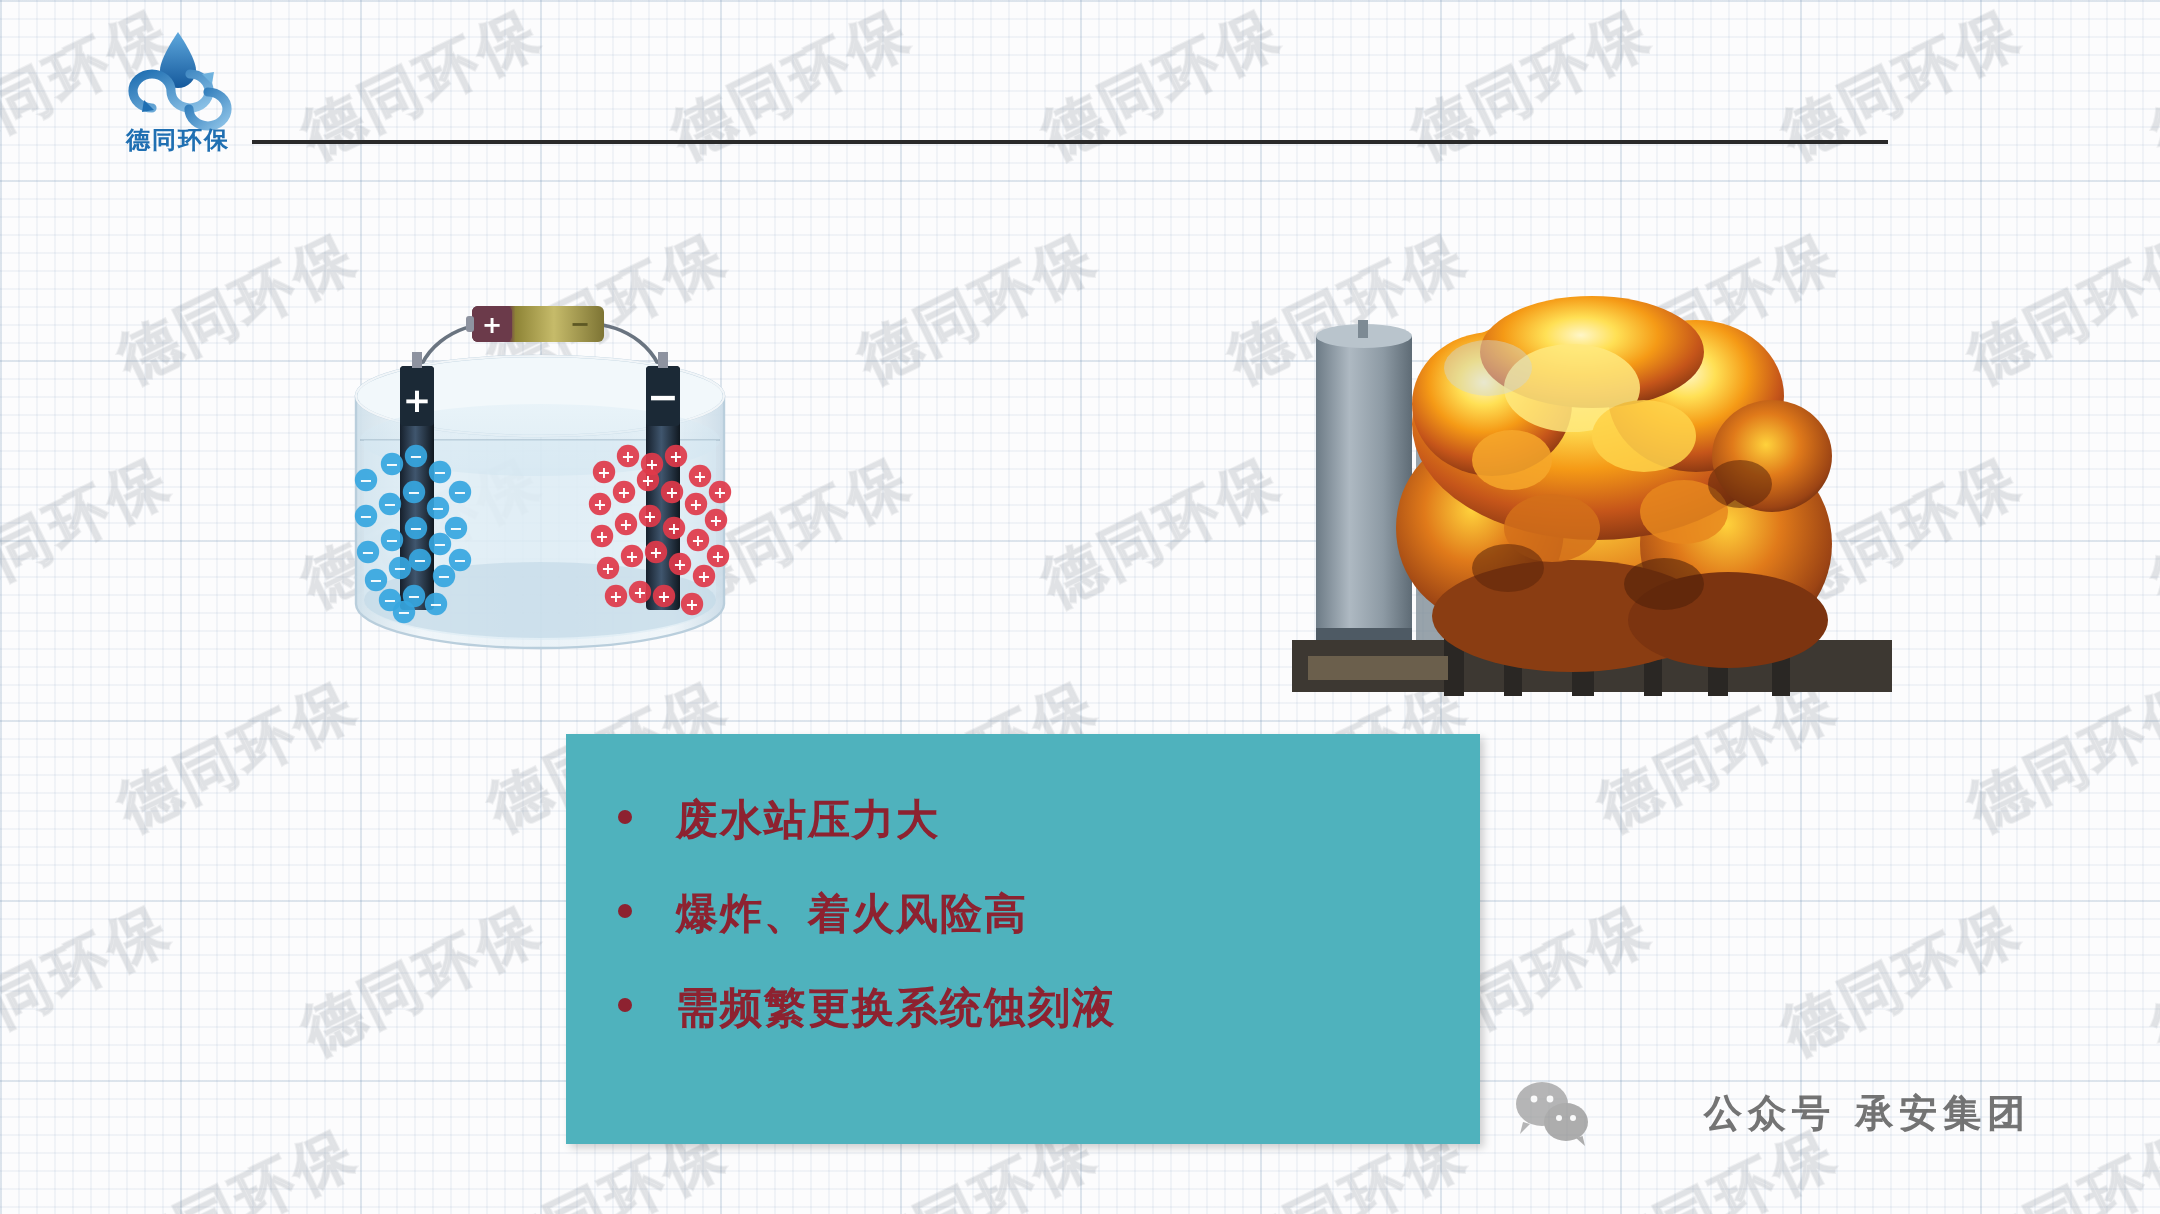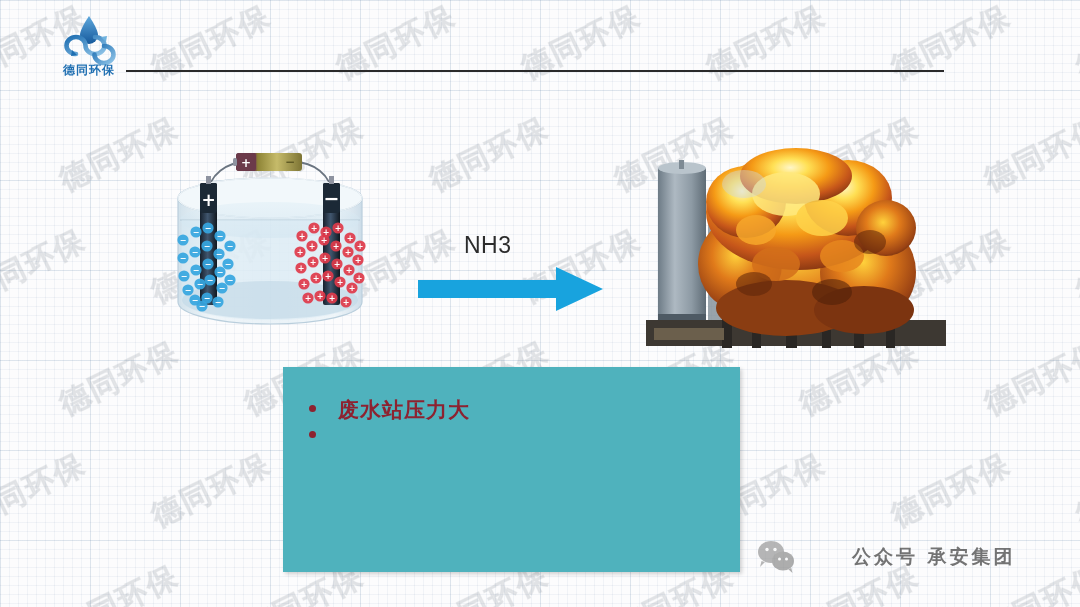--- a/index.html
+++ b/index.html
@@ -354,26 +354,20 @@
           <circle cx="170" cy="168" r="5.6" fill="#e0394a" opacity=".92"></circle>
           <text x="170" y="171.2" text-anchor="middle" font-family="DejaVu Sans, sans-serif" font-size="8" font-weight="700" fill="#ffffff">+</text>
           <circle cx="182" cy="170" r="5.6" fill="#e0394a" opacity=".92"></circle>
           <text x="182" y="173.2" text-anchor="middle" font-family="DejaVu Sans, sans-serif" font-size="8" font-weight="700" fill="#ffffff">+</text>
           <circle cx="196" cy="174" r="5.6" fill="#e0394a" opacity=".92"></circle>
           <text x="196" y="177.2" text-anchor="middle" font-family="DejaVu Sans, sans-serif" font-size="8" font-weight="700" fill="#ffffff">+</text>
         </g>
     </svg>
   </div>
 
-  <div class="arrow-wrap">
-    <div class="nh3">NH3</div>
-    <svg class="arrow" width="185" height="44" viewBox="0 0 185 44">
-      <path d="M0 13 H138 V0 L185 22 L138 44 V31 H0 Z" fill="#18a3de"></path>
-    </svg>
-  </div>
 
   <div class="boom">
     <svg width="322" height="226" viewBox="0 0 322 226">
       <defs>
         <radialGradient id="fireG" cx=".45" cy=".35" r=".72">
           <stop offset="0" stop-color="#fff6c8"></stop>
           <stop offset=".22" stop-color="#ffe055"></stop>
           <stop offset=".48" stop-color="#f59a16"></stop>
           <stop offset=".74" stop-color="#c5551a"></stop>
           <stop offset="1" stop-color="#6f2b0e"></stop>
@@ -452,20 +446,25 @@
   </div>
 
   <div class="panel">
     <ul class="blist" id="bullet-list">
         <li>
           <span class="dot"></span>
           <span class="btxt">废水站压力大</span>
         </li>
         <li>
           <span class="dot"></span>
+          <span class="btxt">爆炸、着火风险高</span>
+        </li>
+        <li>
+          <span class="dot"></span>
+          <span class="btxt">需频繁更换系统蚀刻液</span>
         </li>
       </ul>
   </div>
 
   <div class="wechat">
     <svg width="40" height="34" viewBox="0 0 40 34">
       <ellipse cx="15" cy="12" rx="13" ry="11" fill="#9b9b9b"></ellipse>
       <path d="M9 22 l-5 5 l1.5 -6 z" fill="#9b9b9b"></path>
       <circle cx="11" cy="9.5" r="1.7" fill="#fafafa"></circle>
       <circle cx="19" cy="9.5" r="1.7" fill="#fafafa"></circle>

